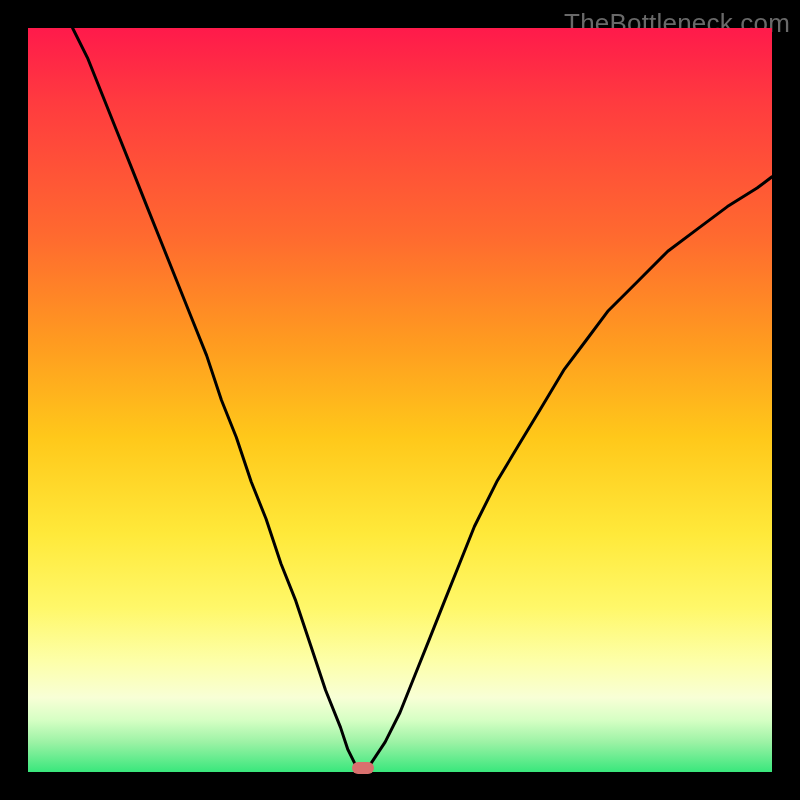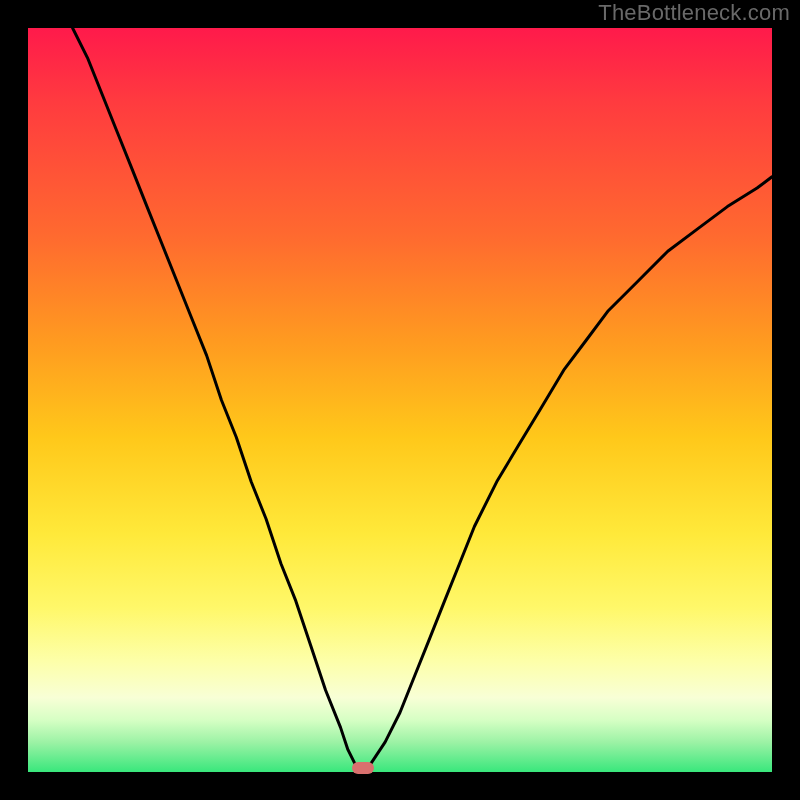--- a/index.html
+++ b/index.html
@@ -35,24 +35,24 @@
       #fff86a 78%,
       #fdffa8 85%,
       #f8ffd6 90%,
       #d6ffc4 93%,
       #9cf2a5 96%,
       #39e77c 100%
     );
   }
   .watermark {
     position: absolute;
-    top: 0;
+    top: 8px;
     right: 10px;
     color: #696969;
-    font-size: 22px;
+    font-size: 26px;
     font-weight: 500;
     letter-spacing: 0.2px;
     user-select: none;
   }
   .curve-svg {
     position: absolute;
     left: 0;
     top: 0;
     width: 744px;
     height: 744px;

